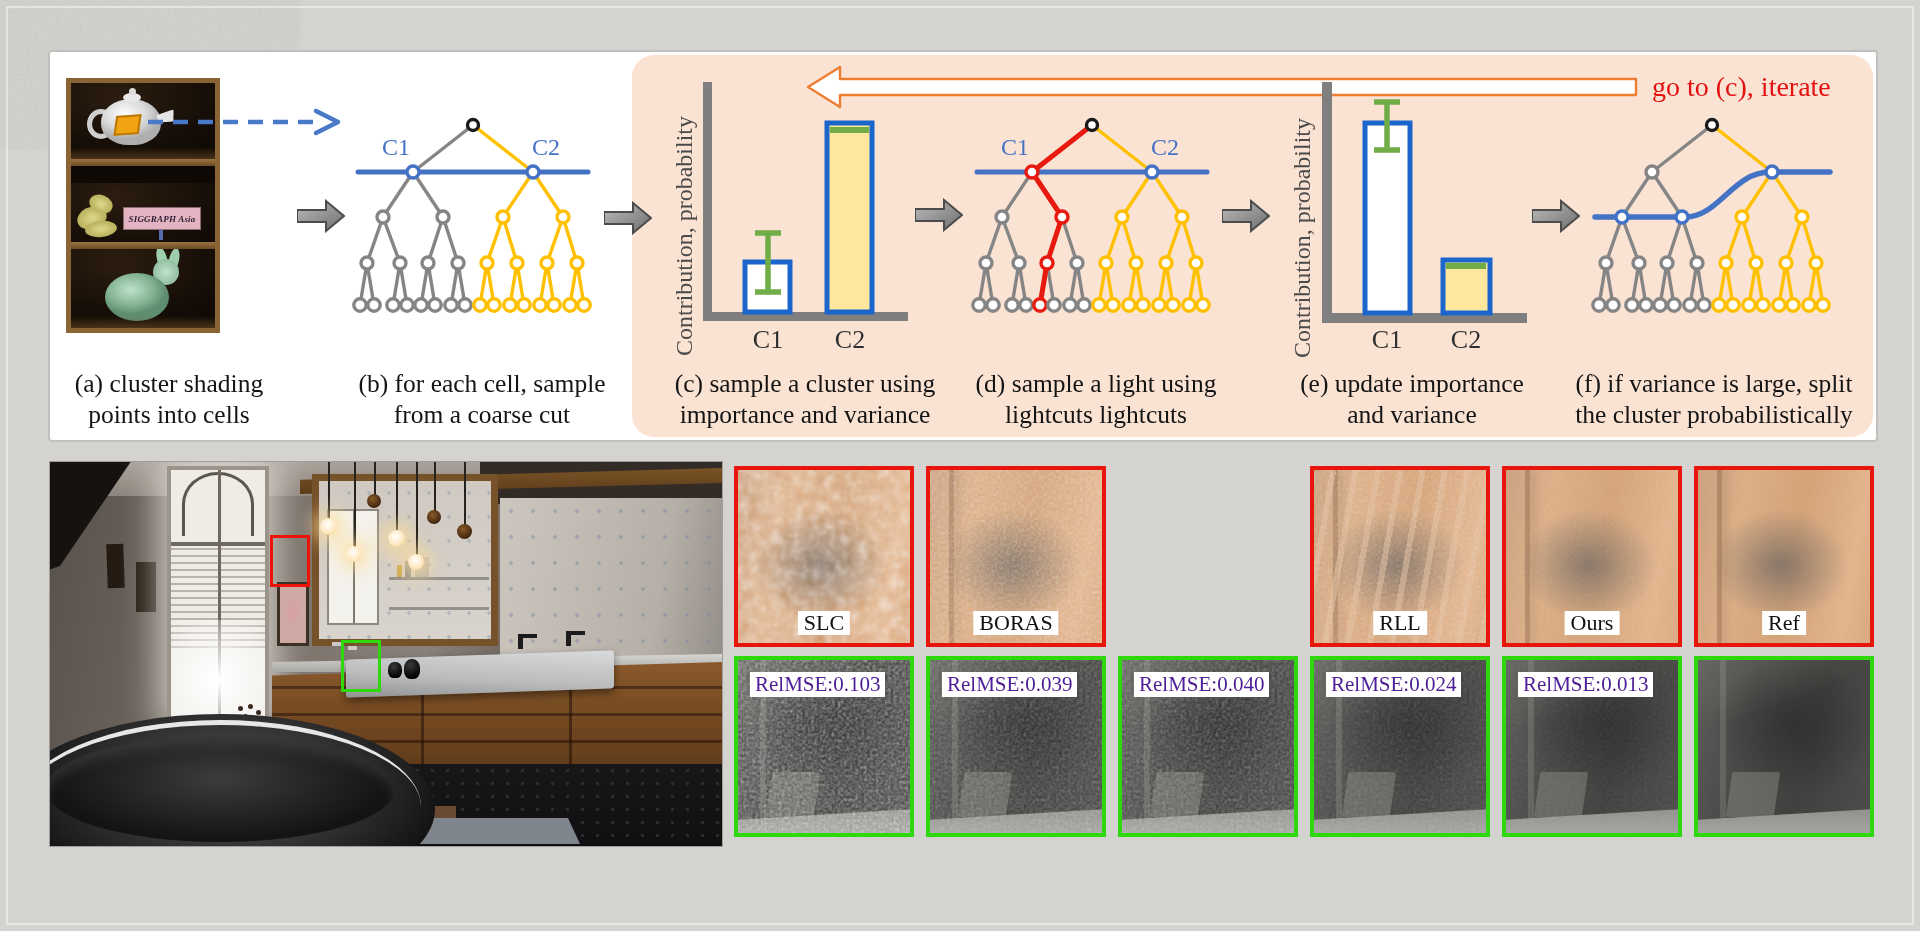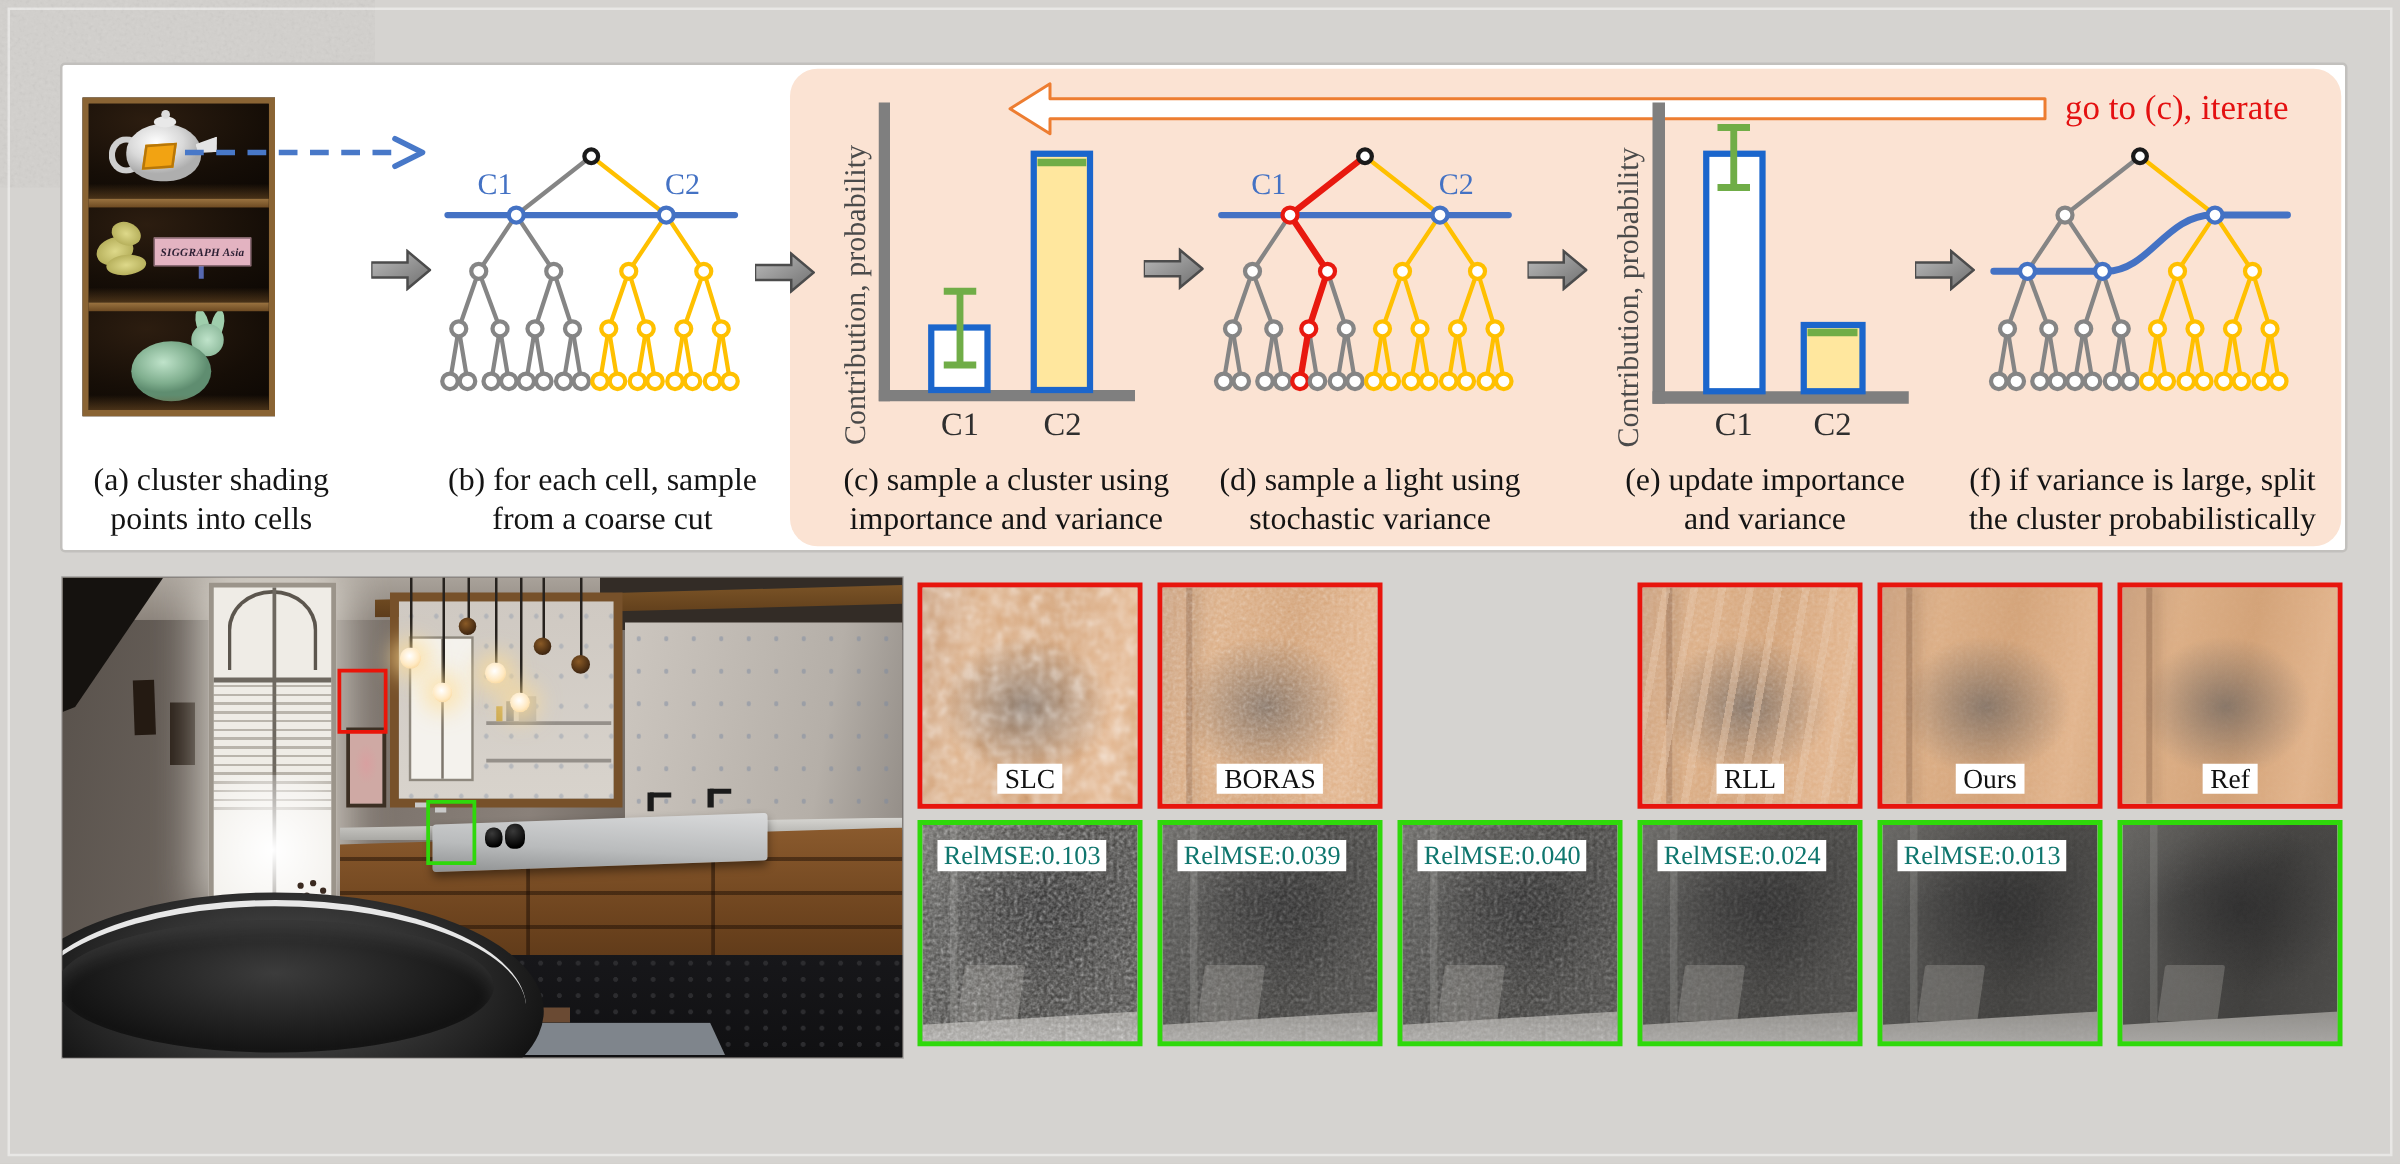--- a/index.html
+++ b/index.html
@@ -153,21 +153,21 @@
       background:linear-gradient(#8e8c88,#a5a3a0);clip-path:polygon(0 100%,0 52%,100% 14%,100% 100%);}
   .towel{position:absolute;left:18%;bottom:9%;width:28%;height:26%;background:rgba(152,150,146,.4);
       transform:skewX(-8deg);border-radius:2px;}
   .noise{position:absolute;inset:0;width:100%;height:100%;mix-blend-mode:hard-light;pointer-events:none;}
   .rrow.c0 .noise{opacity:.92;} .rrow.c1 .noise{opacity:.55;} .rrow.c2 .noise{opacity:.5;}
   .rrow.c3 .noise{opacity:.38;} .rrow.c4 .noise{opacity:.16;} .rrow.c5 .noise{opacity:.06;}
   .grow.c0 .noise{opacity:.8;}  .grow.c1 .noise{opacity:.45;} .grow.c2 .noise{opacity:.5;}
   .grow.c3 .noise{opacity:.26;} .grow.c4 .noise{opacity:.12;} .grow.c5 .noise{opacity:.04;}
   .mlabel{position:absolute;bottom:8px;left:50%;transform:translateX(-50%);background:#fff;color:#111;
       font-size:22px;line-height:24px;padding:0 6px;z-index:3;white-space:nowrap;}
-  .rlabel{position:absolute;top:12px;left:12px;background:#fff;color:#0f766e;
+  .rlabel{position:absolute;top:12px;left:12px;background:#fff;color:#4c1d95;
       font-size:21px;line-height:25px;padding:0 5px;z-index:3;white-space:nowrap;}
   .mlabel:empty,.rlabel:empty{display:none;}
 </style>
 </head>
 <body>
 
 <div class="stage">
 
   <svg width="0" height="0" style="position:absolute" aria-hidden="true">
     <defs>
@@ -203,21 +203,21 @@
   <div class="scene">
     <div class="cell" style="top:0;">
       <div class="teapot-handle"></div>
       <div class="teapot-body"></div>
       <div class="teapot-spout"></div>
       <div class="teapot-lid"></div>
       <div class="teapot-knob"></div>
       <div class="ysquare"></div>
     </div>
     <div class="shelfbar" style="top:76px;"></div>
-    <div class="cell" style="top:83px;">
+    <div class="cell" style="top:100px;">
       <div class="dragon">
         <i style="left:0;top:14px;width:30px;height:22px;transform:rotate(-18deg);"></i>
         <i style="left:12px;top:2px;width:24px;height:18px;transform:rotate(22deg);"></i>
         <i style="left:8px;top:28px;width:32px;height:16px;transform:rotate(-6deg);"></i>
       </div>
       <div class="sign">
           <span>SIGGRAPH Asia</span>
         </div>
       <div class="sign-stand"></div>
     </div>
@@ -497,21 +497,21 @@
   <div class="caption" style="left:342px;width:280px;">
     <div>(b) for each cell, sample</div>
     <div>from a coarse cut</div>
   </div>
   <div class="caption" style="left:640px;width:330px;">
     <div>(c) sample a cluster using</div>
     <div>importance and variance</div>
   </div>
   <div class="caption" style="left:951px;width:290px;">
     <div>(d) sample a light using</div>
-    <div>stochastic variance</div>
+    <div>lightcuts lightcuts</div>
   </div>
   <div class="caption" style="left:1282px;width:260px;">
     <div>(e) update importance</div>
     <div>and variance</div>
   </div>
   <div class="caption" style="left:1540px;width:348px;">
     <div>(f) if variance is large, split</div>
     <div>the cluster probabilistically</div>
   </div>
 

